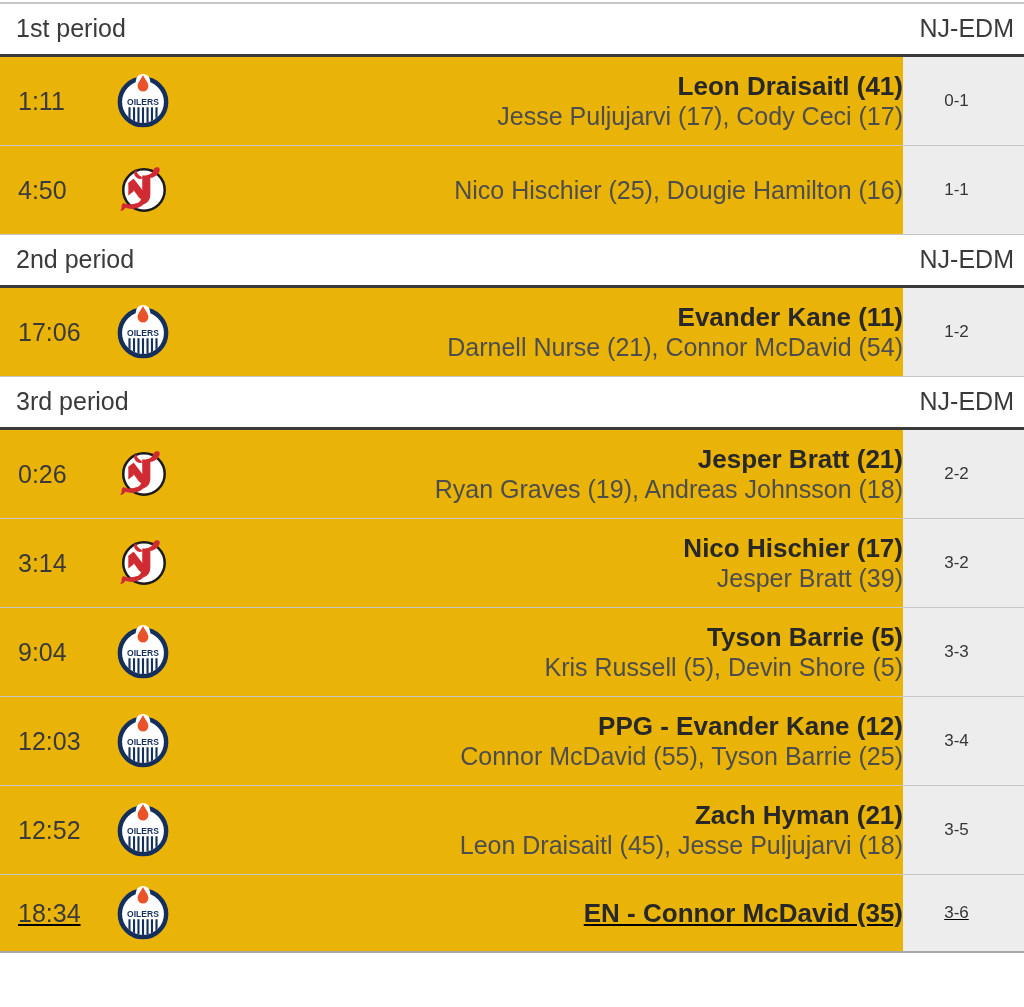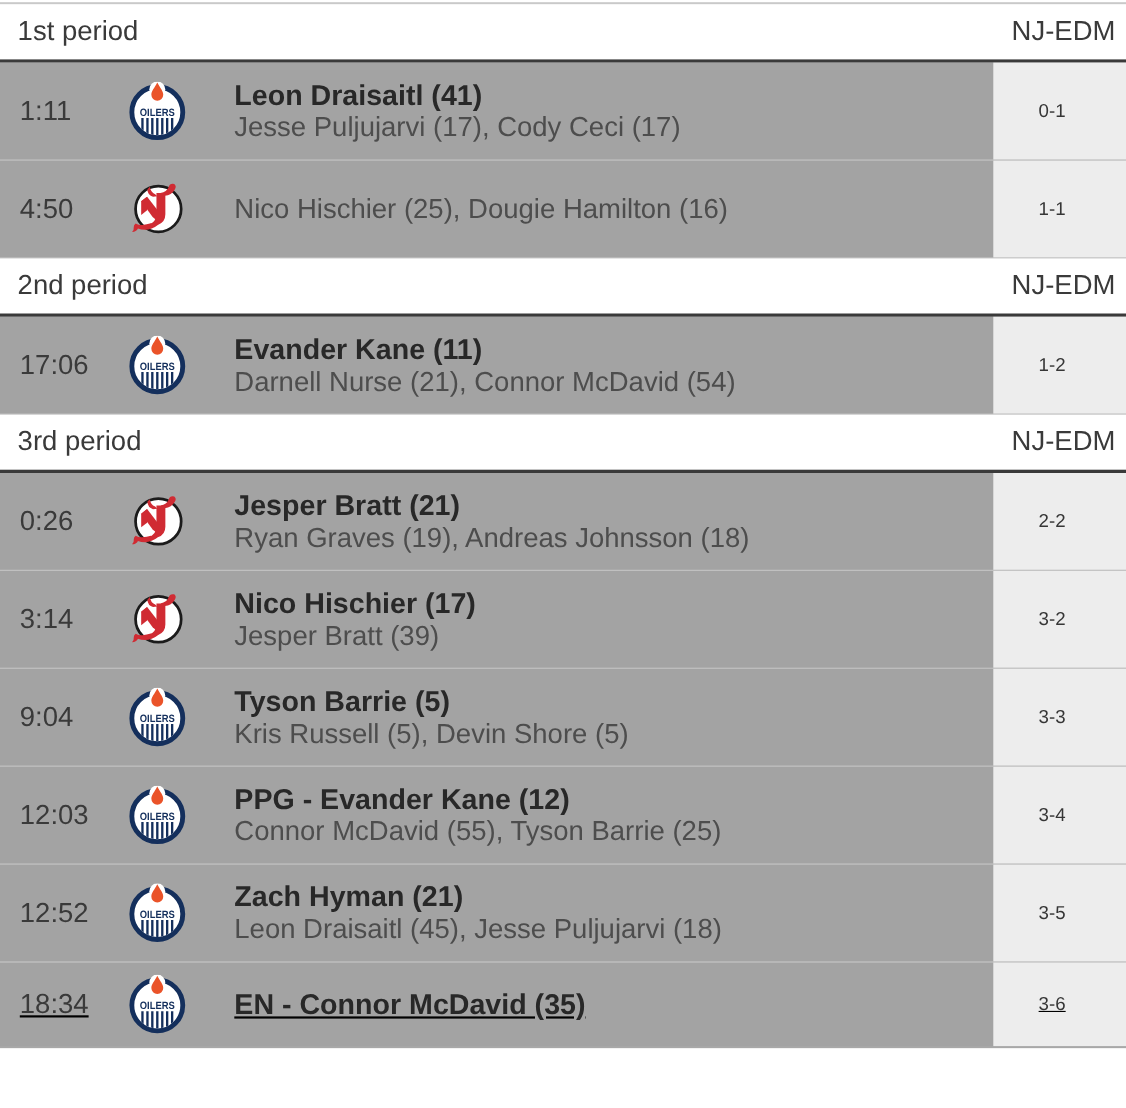--- a/index.html
+++ b/index.html
@@ -2,26 +2,26 @@
 <html><head>
 <meta charset="utf-8">
 <style>
   html,body{margin:0;padding:0;background:#fff;}
   body{width:1024px;font-family:"Liberation Sans",sans-serif;-webkit-font-smoothing:antialiased;}
   .top-rule{height:2px;background:#c9c9c9;margin-top:2px;}
   .period{width:100%;}
   .period-header{display:flex;justify-content:space-between;align-items:flex-end;
     height:53px;padding:0 10px 11px 16px;box-sizing:border-box;
     border-bottom:3px solid #3a3a3a;font-size:25px;color:#3a3a3a;background:#fff;}
-  .goal-row{display:flex;align-items:center;min-height:88px;border-bottom:1px solid #c6c6c6;background:#a3a3a3;}
+  .goal-row{display:flex;align-items:center;min-height:88px;border-bottom:1px solid #c6c6c6;background:#eab308;}
   .goal-row.last-row{min-height:76px;border-bottom:2px solid #a8a8a8;text-decoration:underline;}
   .goal-time{flex:0 0 96px;padding-left:18px;box-sizing:content-box;font-size:25px;color:#3a3a3a;}
   .goal-logo{flex:0 0 58px;display:flex;justify-content:center;align-items:center;}
   .goal-logo svg{width:54px;height:54px;display:block;}
-  .goal-text{flex:1 1 auto;margin-left:41px;min-width:0;}
+  .goal-text{flex:1 1 auto;margin-left:41px;min-width:0;text-align:right;}
   .goal-scorer{font-size:26px;font-weight:bold;color:#282828;line-height:30px;}
   .goal-assists{font-size:25px;color:#4d4d4d;line-height:30px;}
   .goal-score{flex:0 0 121px;align-self:stretch;background:#ededed;display:flex;
     align-items:center;justify-content:center;box-sizing:border-box;padding-right:14px;
     font-size:17px;color:#363636;}
   .svg-defs{position:absolute;width:0;height:0;overflow:hidden;}
 </style>
 </head>
 <body>
 

